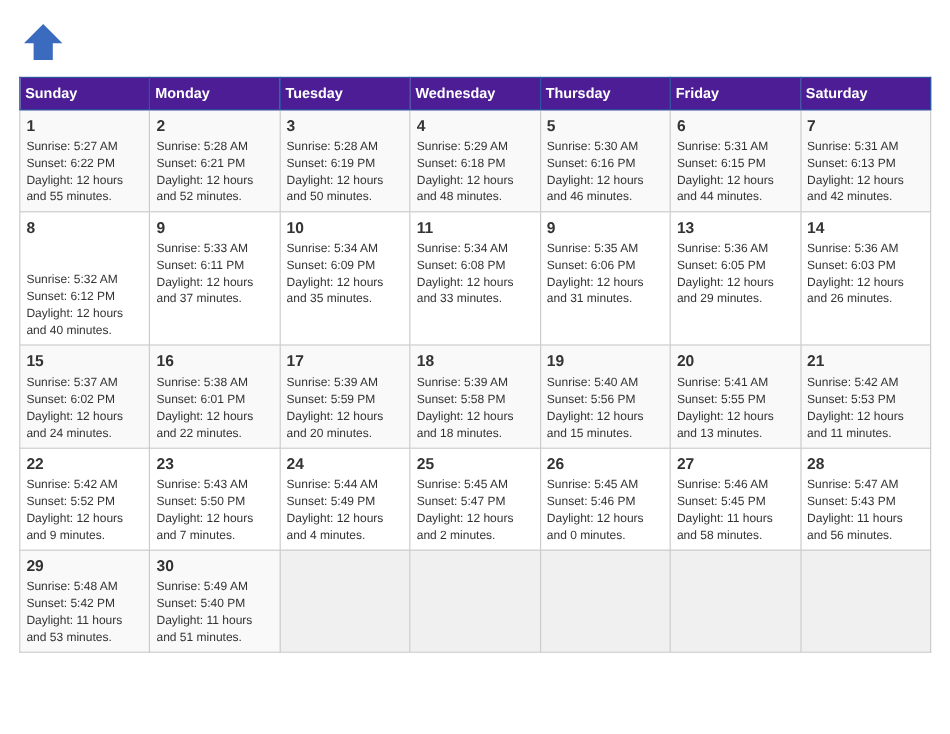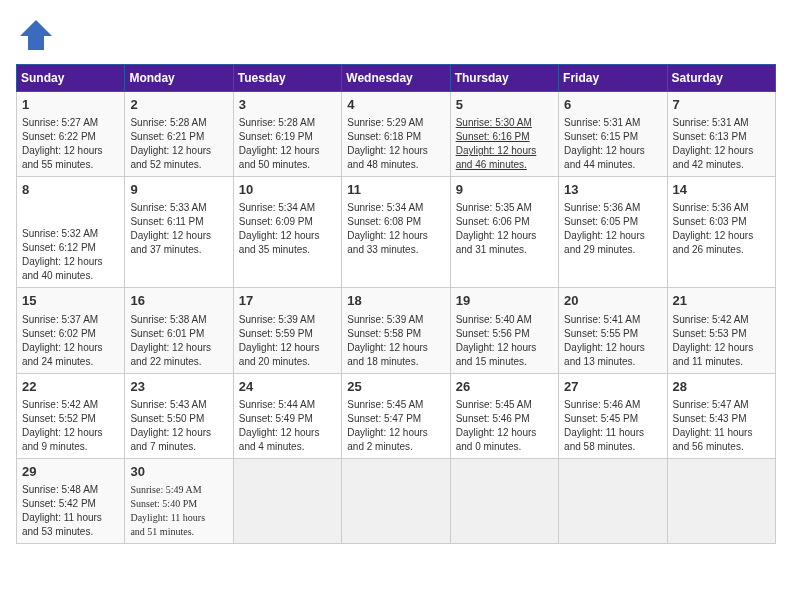--- a/index.html
+++ b/index.html
@@ -144,21 +144,21 @@
         </td>
         <td>
           <span class="day-num">4</span>
           <div class="day-detail" style="white-space: pre-line;">Sunrise: 5:29 AM
 Sunset: 6:18 PM
 Daylight: 12 hours
 and 48 minutes.</div>
         </td>
         <td>
           <span class="day-num">5</span>
-          <div class="day-detail" style="white-space: pre-line; text-decoration: underline;">Sunrise: 5:30 AM
+          <div class="day-detail" style="white-space: pre-line;">Sunrise: 5:30 AM
 Sunset: 6:16 PM
 Daylight: 12 hours
 and 46 minutes.</div>
         </td>
         <td>
           <span class="day-num">6</span>
           <div class="day-detail" style="white-space: pre-line;">Sunrise: 5:31 AM
 Sunset: 6:15 PM
 Daylight: 12 hours
 and 44 minutes.</div>
@@ -327,21 +327,21 @@
       <tr>
         <td>
           <span class="day-num">29</span>
           <div class="day-detail" style="white-space: pre-line;">Sunrise: 5:48 AM
 Sunset: 5:42 PM
 Daylight: 11 hours
 and 53 minutes.</div>
         </td>
         <td>
           <span class="day-num">30</span>
-          <div class="day-detail" style="white-space: pre-line; font-family: Liberation Serif, serif;">Sunrise: 5:49 AM
+          <div class="day-detail" style="white-space: pre-line;">Sunrise: 5:49 AM
 Sunset: 5:40 PM
 Daylight: 11 hours
 and 51 minutes.</div>
         </td>
         <td class="empty-cell"></td>
         <td class="empty-cell"></td>
         <td class="empty-cell"></td>
         <td class="empty-cell"></td>
         <td class="empty-cell"></td>
       </tr>

